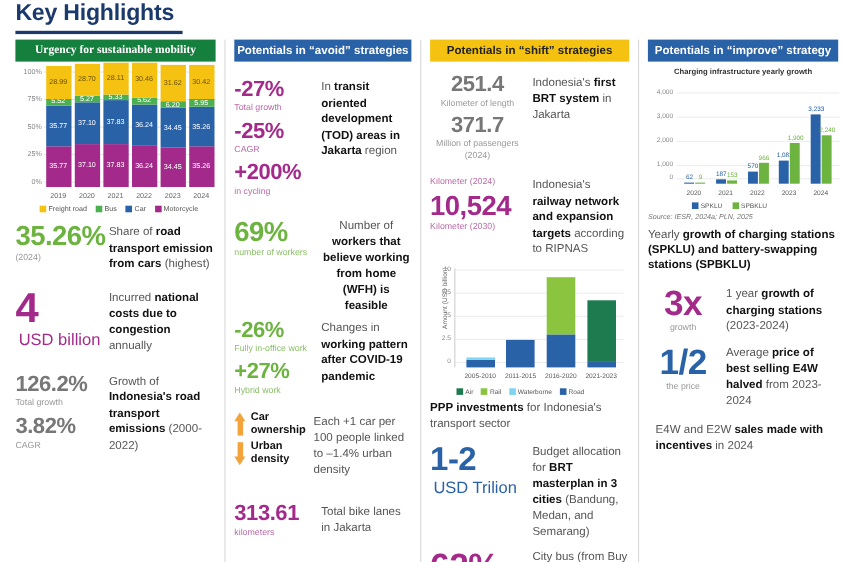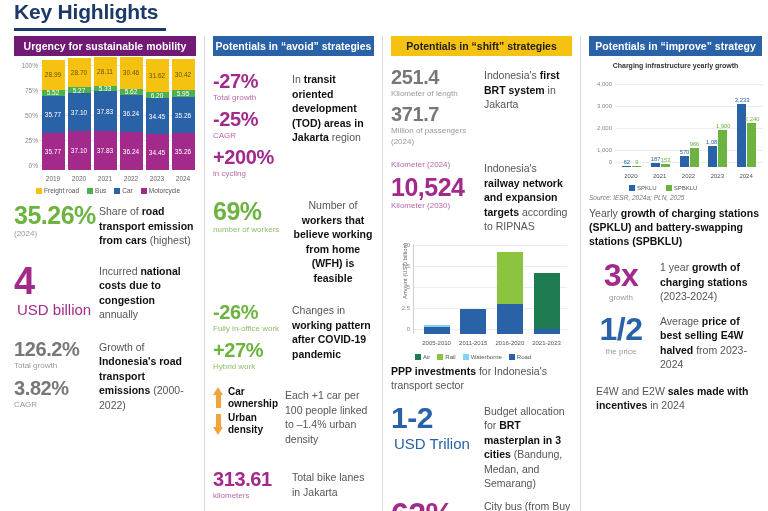--- a/index.html
+++ b/index.html
@@ -26,21 +26,21 @@
   .col-1{width:204px;padding:0 8px 0 14px;}
   .col-2{width:178px;padding:0 8px 0 8px;border-left:1px solid #d9d9d9;}
   .col-3{width:198px;padding:0 8px 0 8px;border-left:1px solid #d9d9d9;}
   .col-4{width:188px;padding:0 6px 0 8px;border-left:1px solid #d9d9d9;}
 
   .hdr{
     height:20px;line-height:20px;text-align:center;
     color:#ffffff;font-size:10.5px;font-weight:bold;margin-bottom:6px;
     white-space:nowrap;overflow:hidden;
   }
-  .hdr-1{background:#701a75;}
+  .hdr-1{background:#15803d;font-family:Liberation Serif, serif;}
   .hdr-2{background:#2a62a8;}
   .hdr-3{background:#f5c211;color:#222222;}
   .hdr-4{background:#2a62a8;}
 
   
   .stat{display:flex;align-items:flex-start;margin-top:10px;}
   .stat-nums{flex:0 0 auto;}
   .stat-txt{font-size:10.5px;line-height:14.5px;color:#555;padding-left:7px;padding-top:2px;}
   .stat-txt b{color:#111;font-weight:bold;}
 
@@ -246,21 +246,21 @@
       <div class="stat" style="margin-top:19px;">
         <div class="stat-nums" style="width:72px;">
           <div class="big g">69%</div>
           <div class="sub g">number of workers</div>
         </div>
         <div class="stat-txt" style="padding-top:0;text-align:center;">
           <span>Number of </span><b>workers that believe working from home (WFH) is feasible</b>
         </div>
       </div>
 
-      <div class="stat" style="margin-top:16px;">
+      <div class="stat" style="margin-top:4px;">
         <div class="stat-nums" style="width:72px;">
           <div class="big-sm g">-26%</div>
           <div class="sub g">Fully in-office work</div>
           <div class="big-sm g" style="margin-top:5px;">+27%</div>
           <div class="sub g">Hybrid work</div>
         </div>
         <div class="stat-txt">
           <span>Changes in </span><b>working pattern after COVID-19 pandemic</b>
         </div>
       </div>
@@ -293,21 +293,21 @@
         <div class="stat-txt">
           <span>Total bike lanes in Jakarta</span>
         </div>
       </div>
     </div>
 
     <div class="col col-3">
       <div class="hdr hdr-3">Potentials in “shift” strategies</div>
 
       <div class="stat" style="margin-top:10px;">
-        <div class="stat-nums" style="width:86px;">
+        <div class="stat-nums" style="width:86px;text-align:center;">
           <div class="big-sm gray">251.4</div>
           <div class="sub gray">Kilometer of length</div>
           <div class="big-sm gray" style="margin-top:4px;">371.7</div>
           <div class="sub gray">Million of passengers (2024)</div>
         </div>
         <div class="stat-txt">
           <span>Indonesia's </span><b>first BRT system</b><span> in Jakarta</span>
         </div>
       </div>
 

